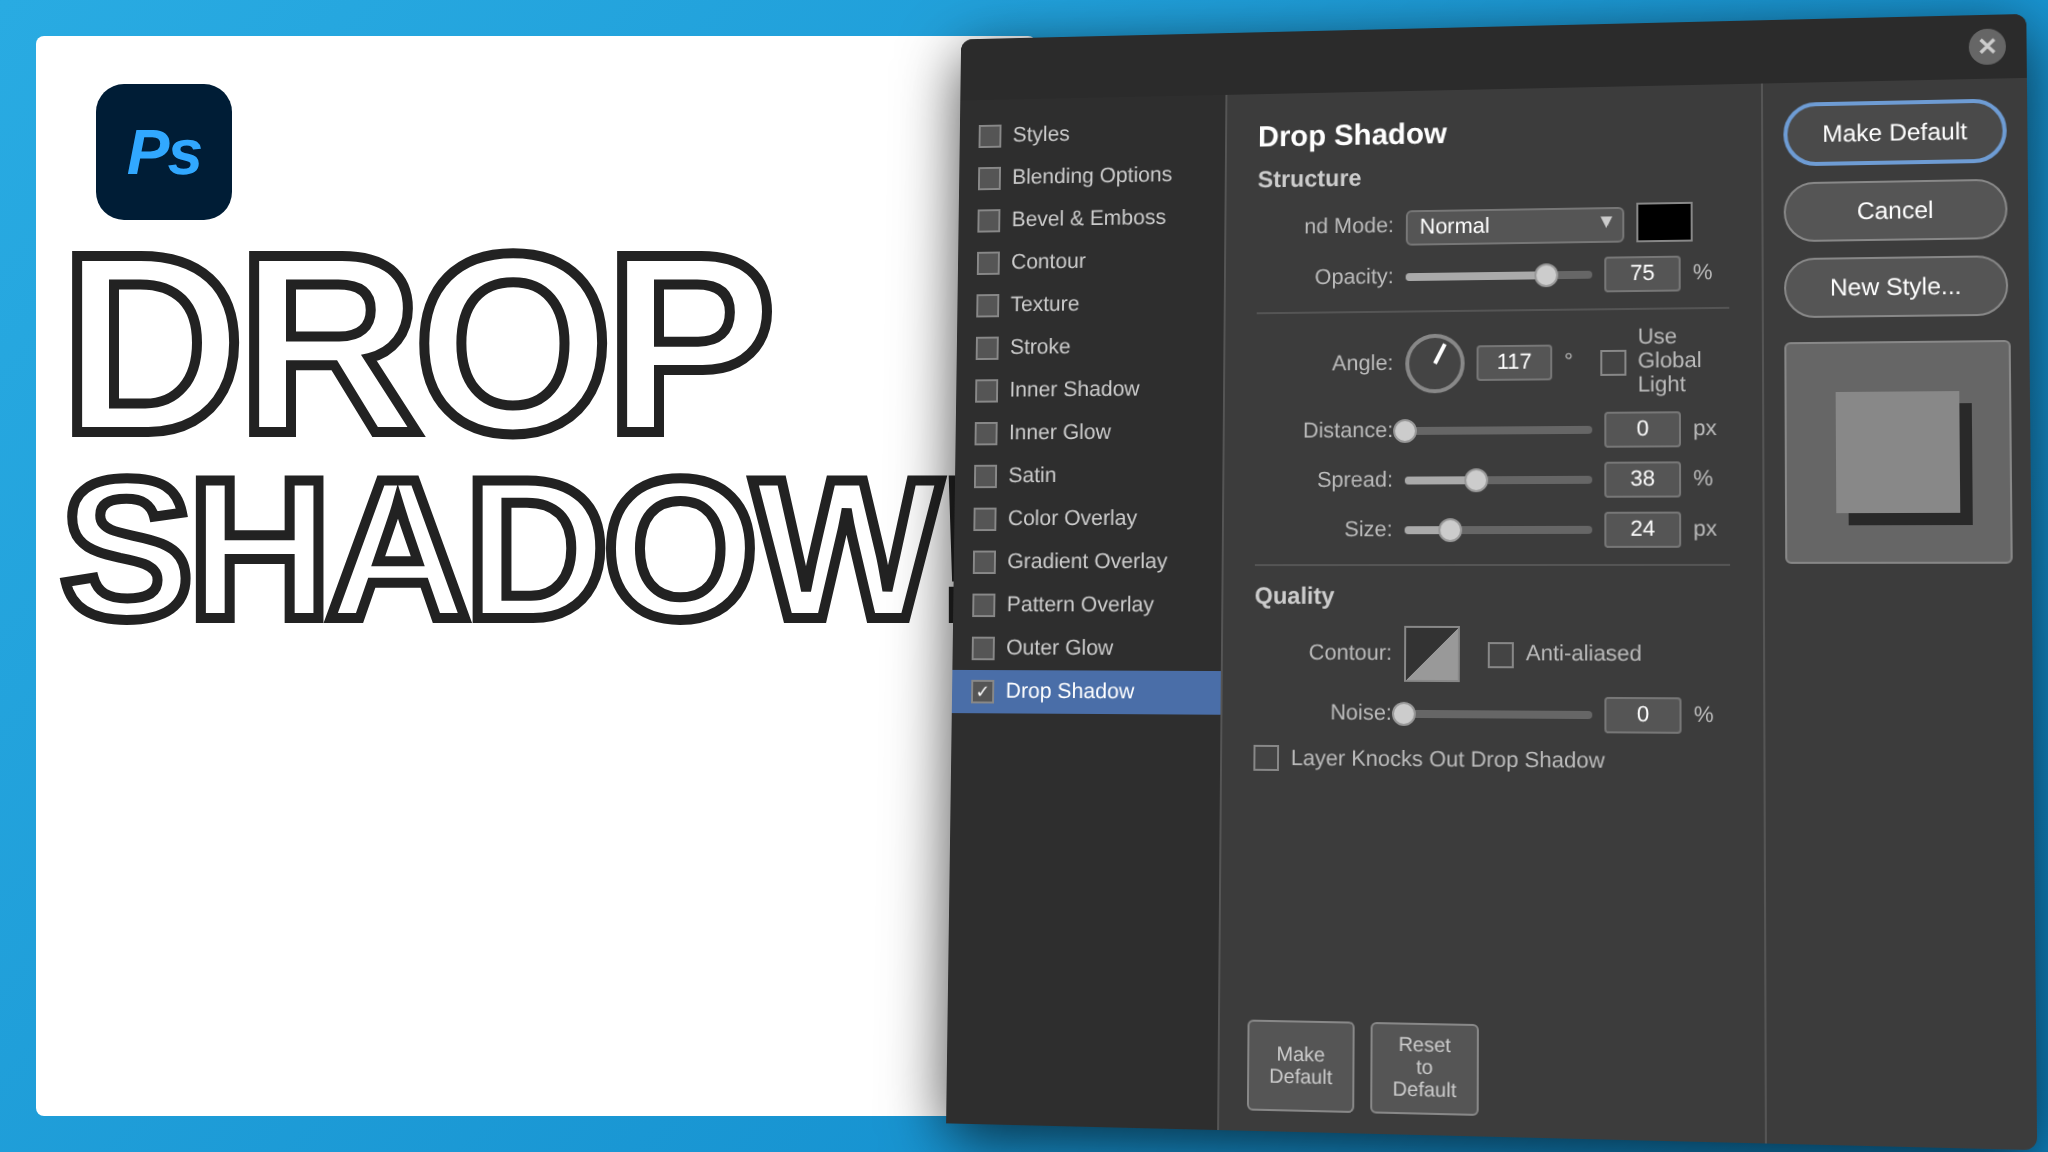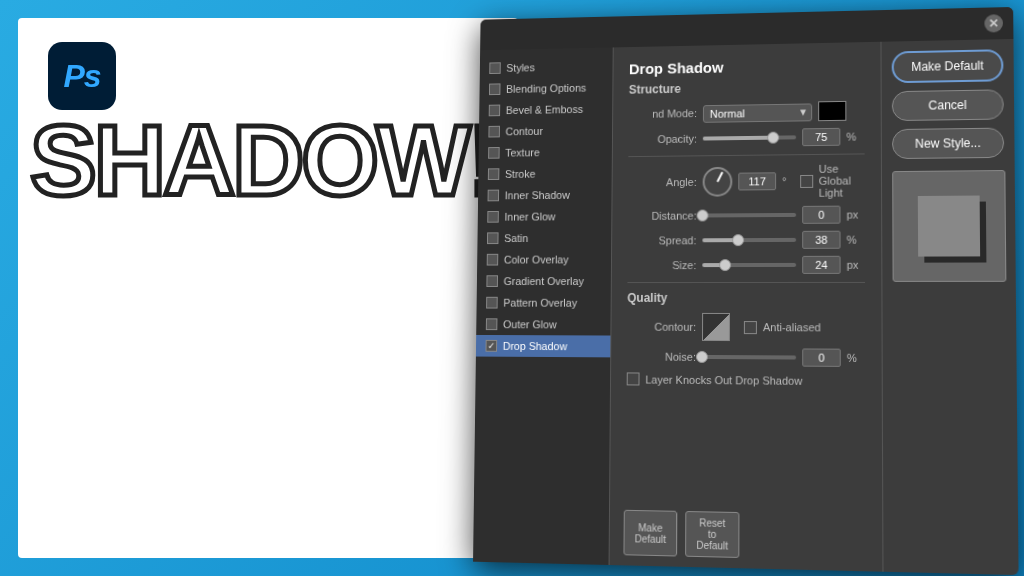--- a/index.html
+++ b/index.html
@@ -414,20 +414,21 @@
 <div class="bg-outer"></div>
 
 <div class="canvas-area">
 
   <div class="ps-logo">
     <span class="ps-logo-text">Ps</span>
   </div>
 </div>
 
 <div class="big-text">
+  <span class="line1">DROP</span>
   <span class="line2">
     <span>SHADOW</span><span class="exclaim">!</span>
   </span>
 </div>
 
 <div class="ps-dialog">
 
   <div class="dialog-titlebar">
     <div class="close-btn">✕</div>
   </div>

